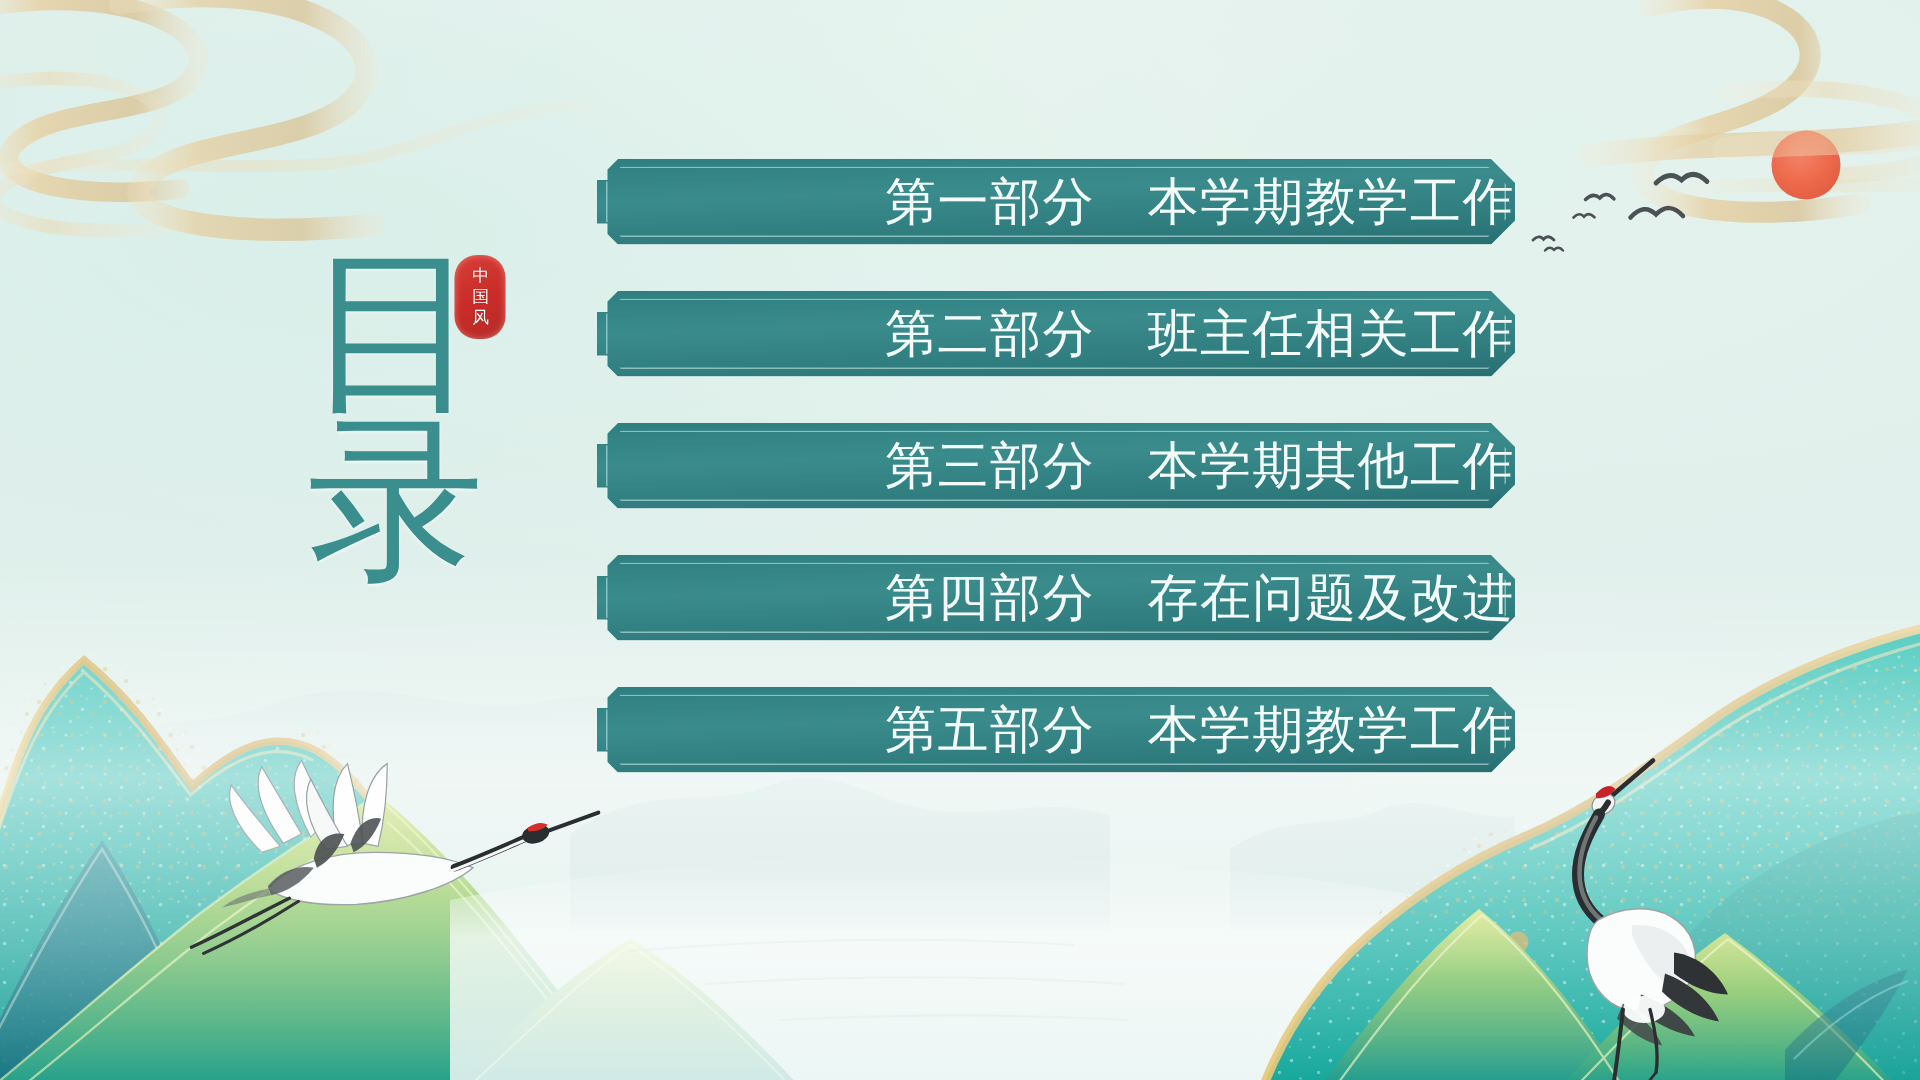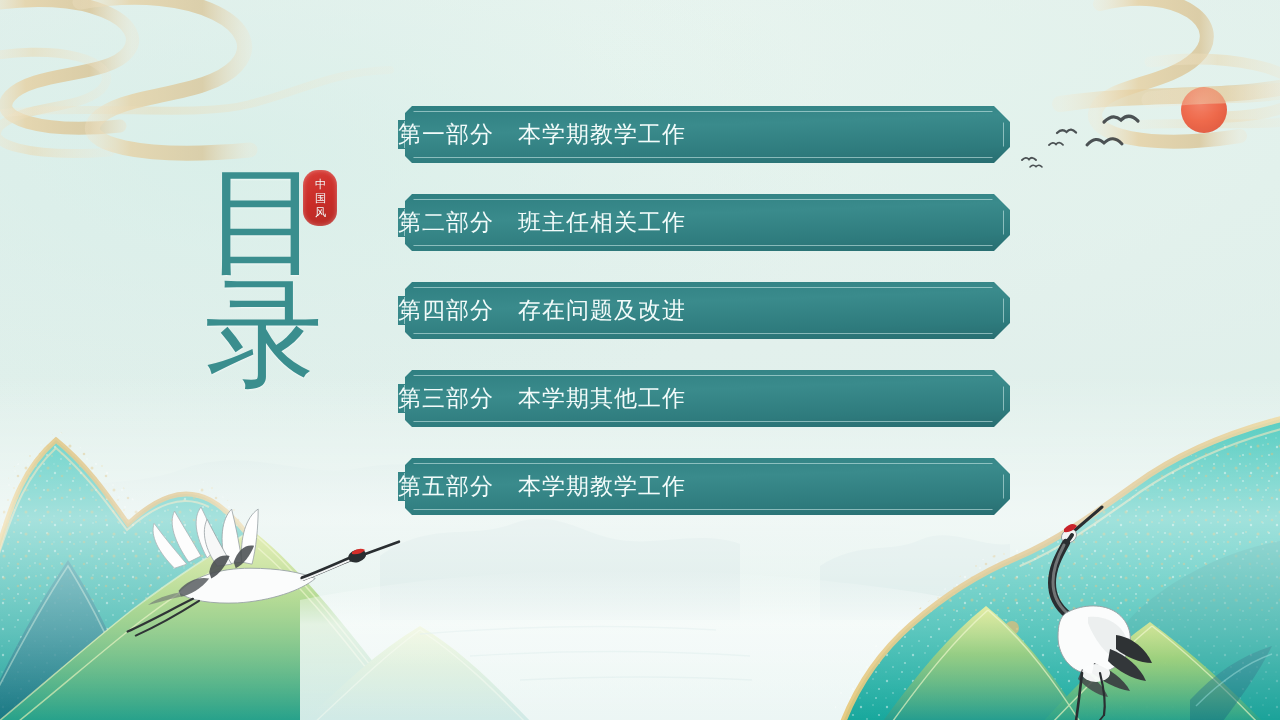--- a/index.html
+++ b/index.html
@@ -34,22 +34,22 @@
     display:flex;flex-direction:column;align-items:center;justify-content:center;gap:3px;
     font-family:"Liberation Serif",serif;
     opacity:.94;
   }
   #seal span{display:block;transform:scale(1.02);text-shadow:0 0 1px rgba(0,0,0,.25);}
 
   
   #menu{position:absolute;left:398px;top:106px;width:612px;}
   .mitem{
     position:relative;height:57px;margin-bottom:31px;
-    display:flex;align-items:center;justify-content:flex-start;
-    color:#f2fbfa;font-size:23px;letter-spacing:1px;
+    display:flex;align-items:center;justify-content:flex-end;
+    color:#f2fbfa;font-size:34px;letter-spacing:1px;
     font-family:Liberation Serif, serif;
     background:linear-gradient(178deg,#2f7f81 0%,#3a8b8c 38%,#2e7b7d 78%, #286e71 100%);
     -webkit-clip-path:polygon(
         0 14px, 7px 14px, 7px 7px, 14px 0,
         calc(100% - 16px) 0, 100% 16px,
         100% calc(100% - 16px), calc(100% - 16px) 100%,
         14px 100%, 7px calc(100% - 7px), 7px calc(100% - 14px), 0 calc(100% - 14px));
     clip-path:polygon(
         0 14px, 7px 14px, 7px 7px, 14px 0,
         calc(100% - 16px) 0, 100% 16px,
@@ -343,23 +343,23 @@
   </div>
 
   <div id="menu">
     <div class="mitem">
       <span class="lbl">第一部分　本学期教学工作</span>
     </div>
     <div class="mitem">
       <span class="lbl">第二部分　班主任相关工作</span>
     </div>
     <div class="mitem">
+      <span class="lbl">第三部分　本学期其他工作</span>
+    </div>
+    <div class="mitem">
       <span class="lbl">第四部分　存在问题及改进</span>
     </div>
     <div class="mitem">
-      <span class="lbl">第三部分　本学期其他工作</span>
-    </div>
-    <div class="mitem">
       <span class="lbl">第五部分　本学期教学工作</span>
     </div>
   </div>
 
 </div>
 
 </body></html>

